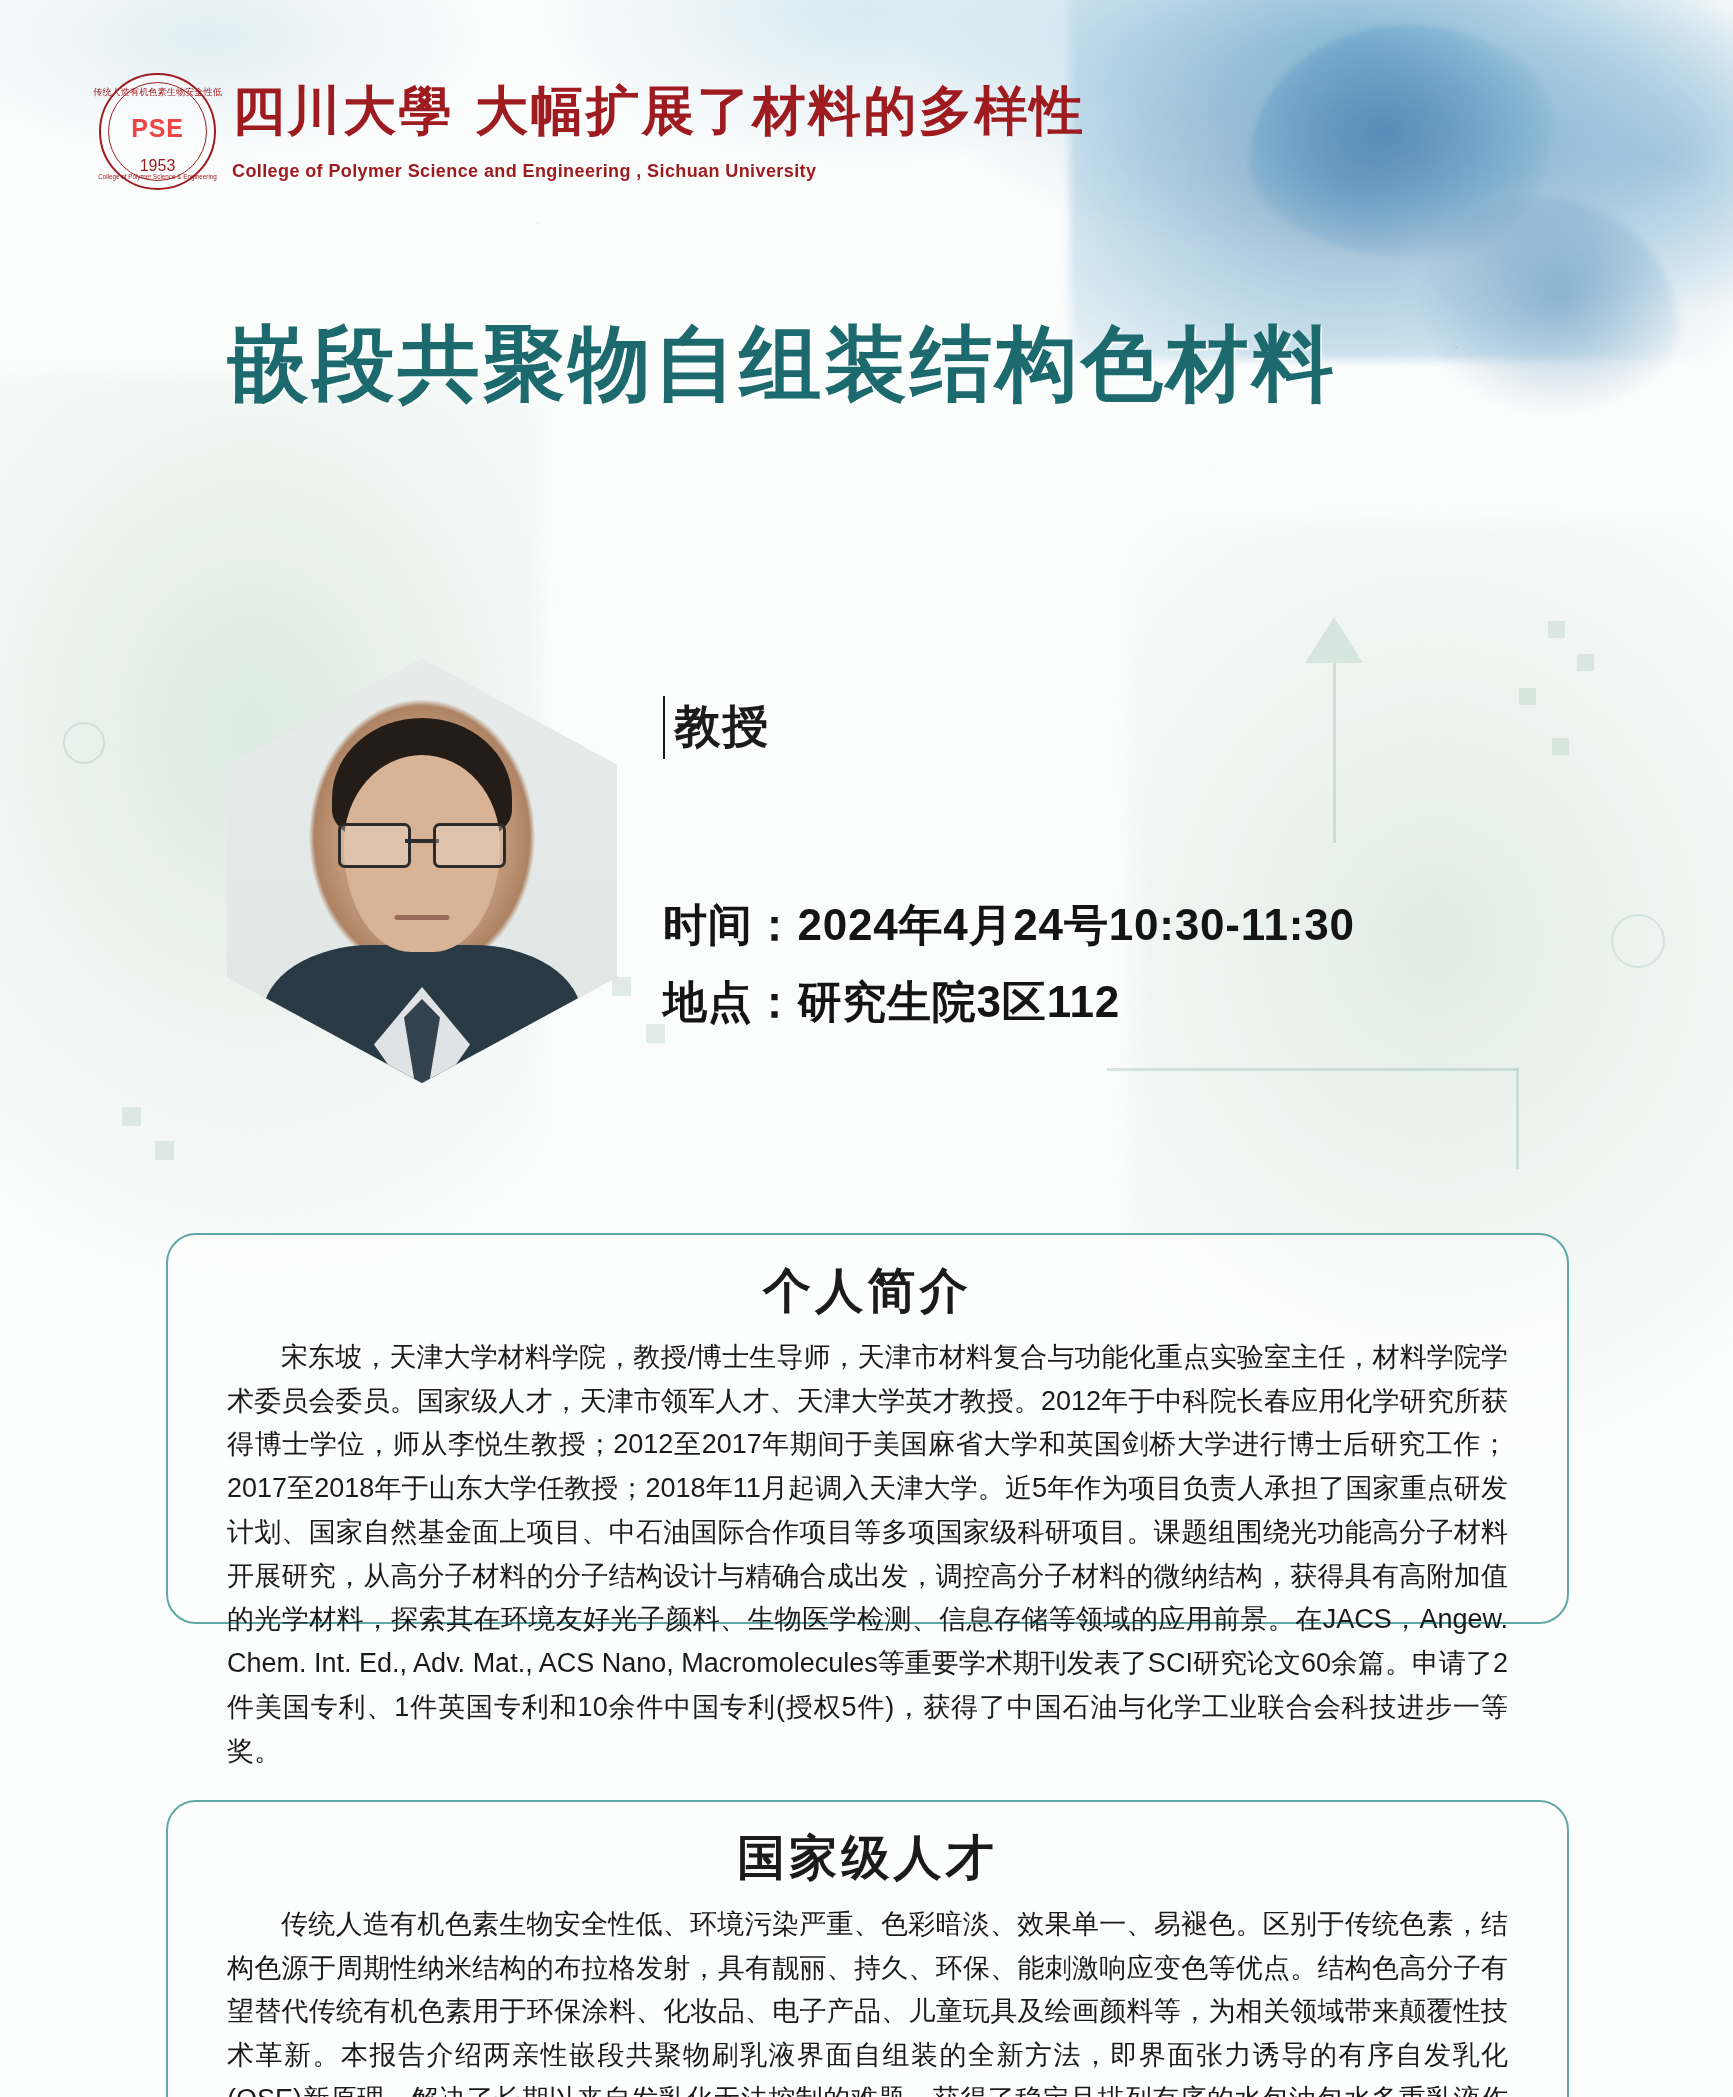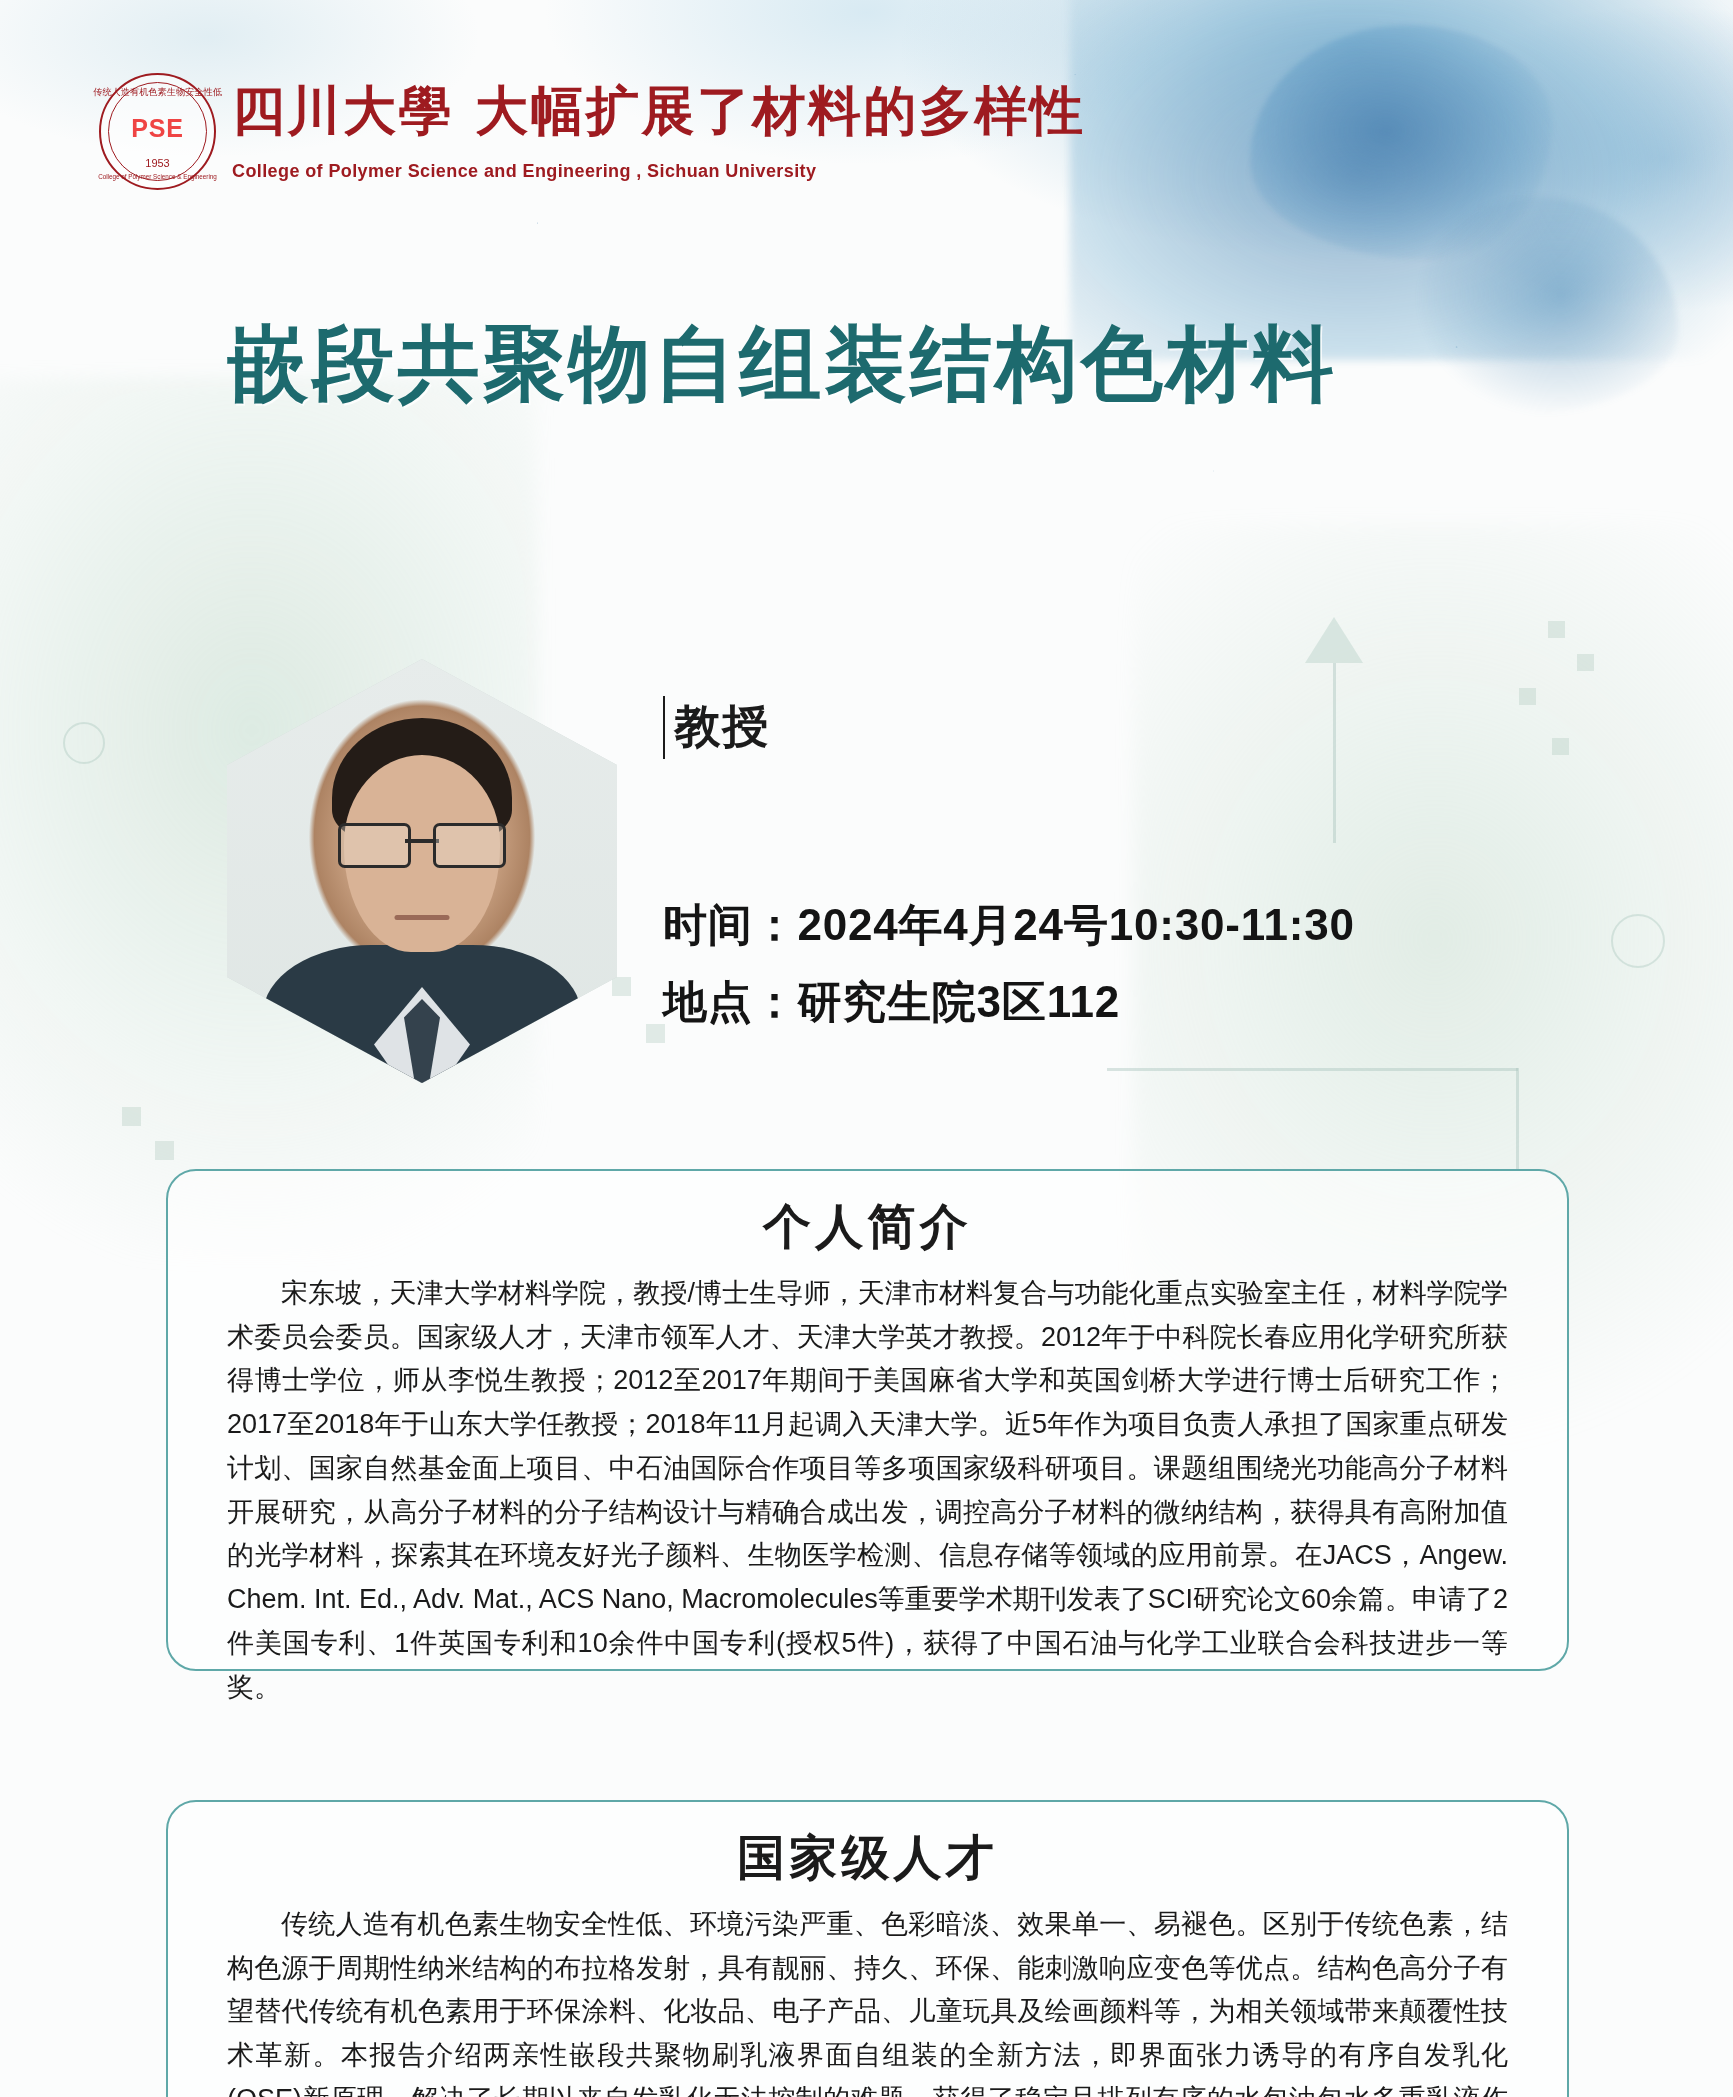--- a/index.html
+++ b/index.html
@@ -131,21 +131,21 @@
     transform: translate(-50%,-50%);
     font-weight: bold;
     font-size: 25px;
     color: #ef4444;
     letter-spacing: 0.8px;
   }
   .logo-seal .year {
     position: absolute;
     left: 50%; top: 73%;
     transform: translateX(-50%);
-    font-size: 11px;
+    font-size: 16px;
     color: #9e1b20;
   }
   .logo-seal .arc-top {
     position: absolute;
     left: 50%; top: 11px;
     transform: translateX(-50%);
     font-size: 9.2px;
     color: #9e1b20;
     white-space: nowrap;
   }
@@ -346,21 +346,21 @@
   
   .card {
     position: absolute;
     left: 166px;
     width: 1403px;
     border: 2.1px solid #5fa8a8;
     border-radius: 30px;
     background: rgba(255,255,255,0.55);
     box-sizing: border-box;
   }
-  #card-bio { top: 1169px; height: 502px; }
+  #card-bio { top: 1233px; height: 391px; }
   #card-abstract { top: 1800px; height: 585px; }
 
   .card-title {
     position: absolute;
     left: 0; top: 24px;
     width: 100%;
     text-align: center;
     font-family: "DejaVu Serif", "Liberation Serif", serif;
     font-size: 48px;
     font-weight: bold;

